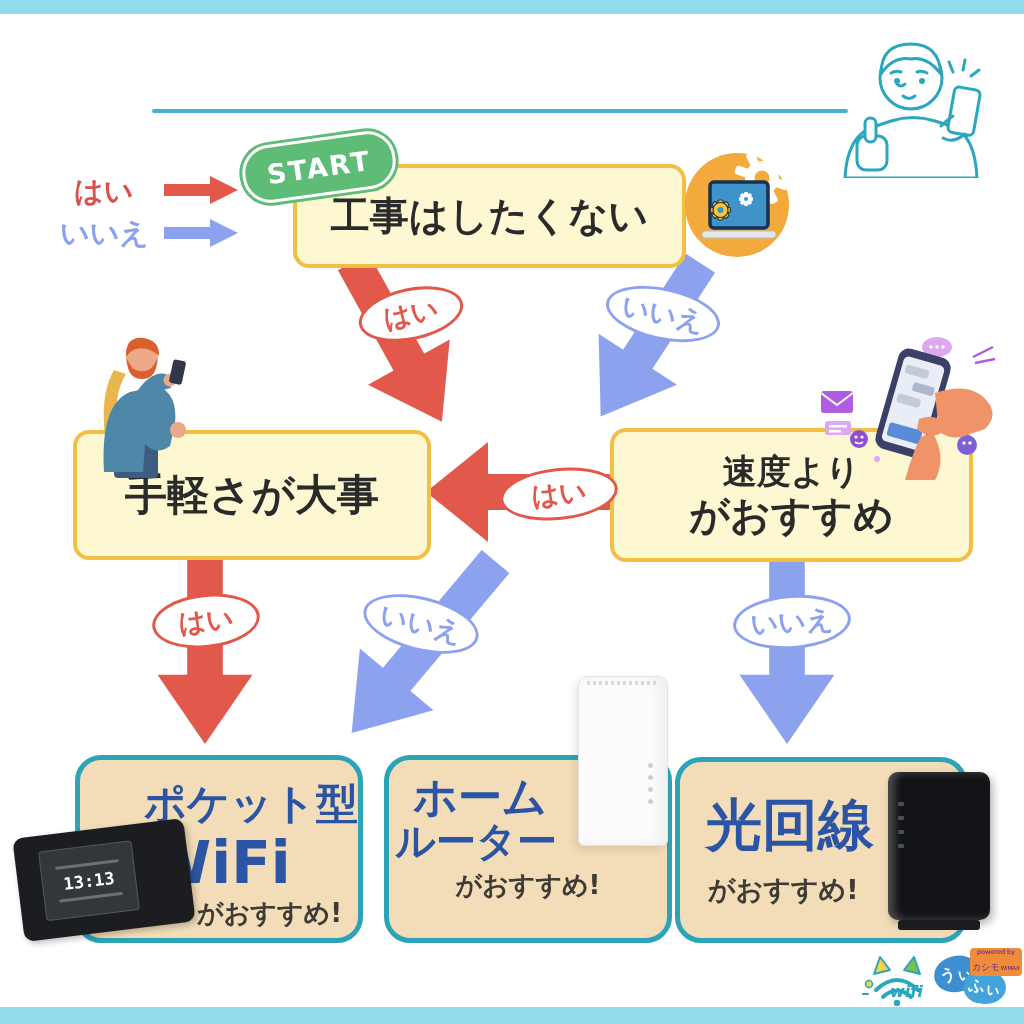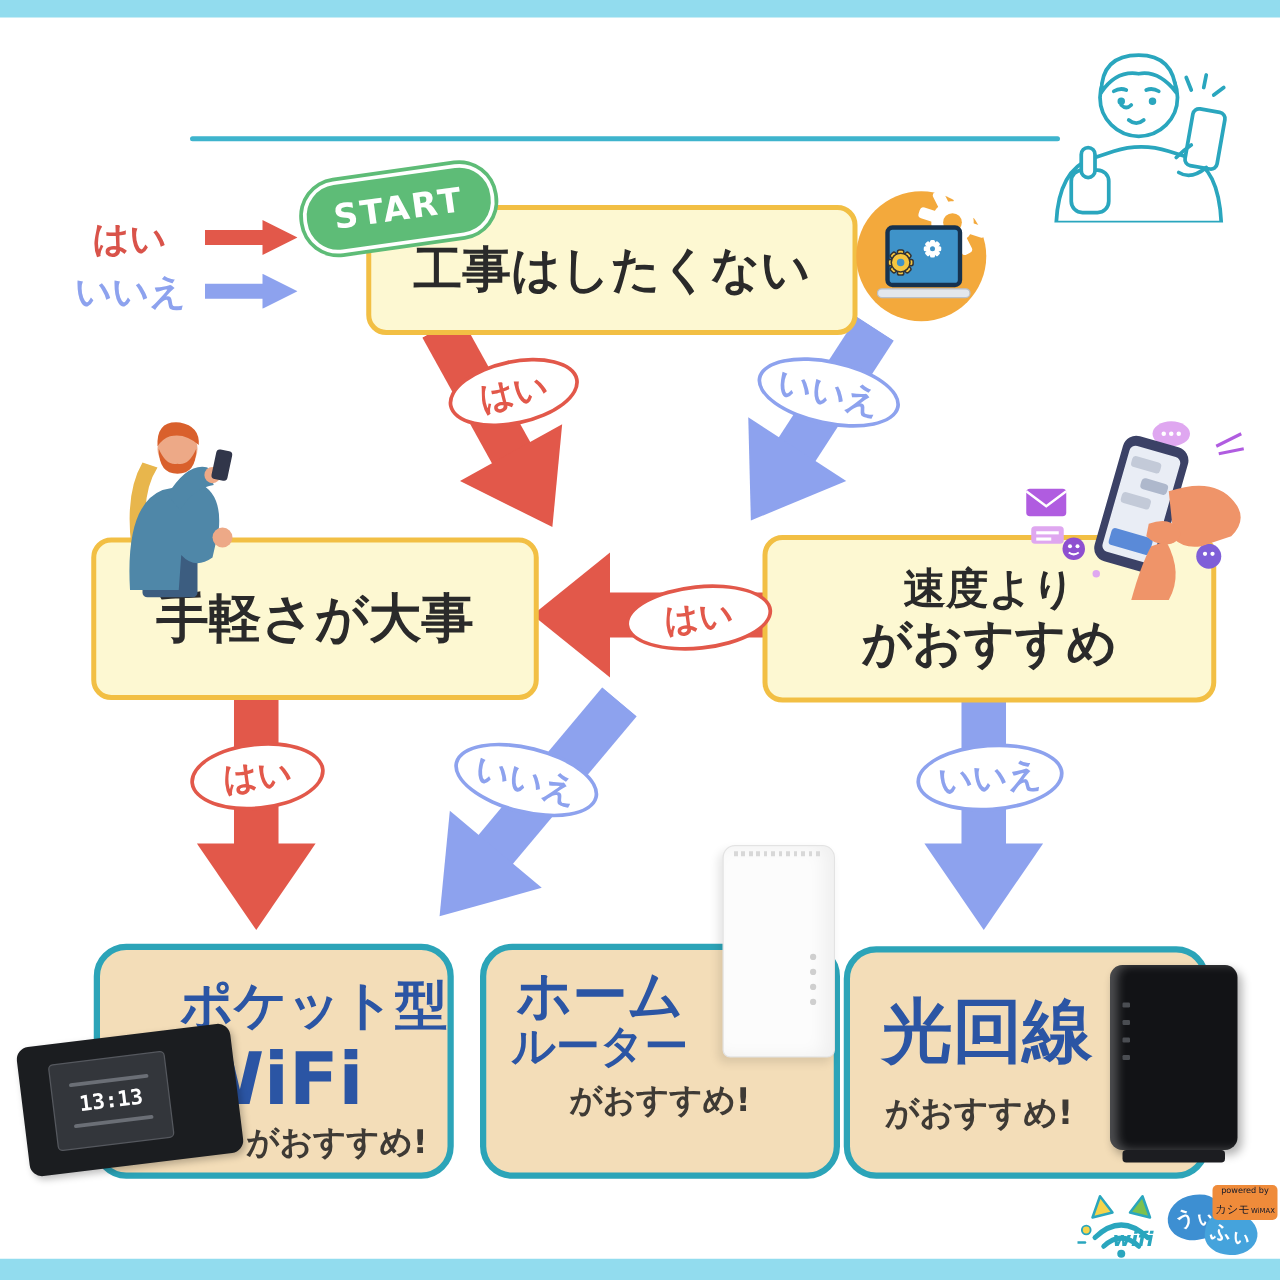--- a/index.html
+++ b/index.html
@@ -62,21 +62,21 @@
   .logo{left:862px;top:948px;width:158px;height:62px;z-index:6;}
   .logo-script{position:absolute;left:28px;top:34px;font-size:16px;font-style:italic;
                font-weight:bold;color:#2aa6be;}
   .cloud{position:absolute;color:#fff;font-weight:bold;font-size:16px;
          display:flex;align-items:center;justify-content:center;}
   .cloud1{left:72px;top:8px;width:44px;height:36px;background:#3d8fd2;
           border-radius:55% 45% 50% 50%;transform:rotate(-8deg);}
   .cloud2{left:102px;top:22px;width:42px;height:34px;background:#45a3dc;
           border-radius:48% 52% 55% 45%;transform:rotate(8deg);}
   .ptag{position:absolute;left:108px;top:0px;width:52px;background:#ef8b3a;border-radius:4px;
-        color:#0f172a;text-align:center;padding:1px 0 2px;line-height:1.1;z-index:7;}
+        color:#4c1d95;text-align:center;padding:1px 0 2px;line-height:1.1;z-index:7;}
   .ptag .pby{font-size:6.5px;display:block;}
   .ptag .brand{font-size:9px;font-weight:normal;display:inline;}
   .ptag .brand2{font-size:5.5px;display:inline;margin-left:1px;}
 </style>
 </head>
 <body>
 
 <div id="canvas">
 
   <div class="abs frame-bar" style="top:0;height:14px;"></div>
@@ -269,21 +269,21 @@
   <div class="abs pocket-wifi">
     <div class="pocket-screen">
       <div class="mini top"></div>
       <div class="pocket-time">13:13</div>
       <div class="mini"></div>
     </div>
   </div>
 
   <div class="rbox" style="left:384px;top:755px;width:278px;height:178px;">
     <div style="text-align:left;padding-left:24px;font-size:44px;margin-top:14px;line-height:1.05;">ホーム</div>
-    <div style="text-align:left;padding-left:20px;font-size:35px;line-height:1.05;">ルーター</div>
+    <div style="text-align:left;padding-left:6px;font-size:40px;line-height:1.05;">ルーター</div>
     <div class="suffix" style="text-align:center;font-size:26px;margin-top:6px;">がおすすめ!</div>
   </div>
   <div class="abs home-router">
     <div class="vents"></div>
     <div class="dot" style="top:86px;"></div>
     <div class="dot" style="top:98px;"></div>
     <div class="dot" style="top:110px;"></div>
     <div class="dot" style="top:122px;"></div>
   </div>
 

